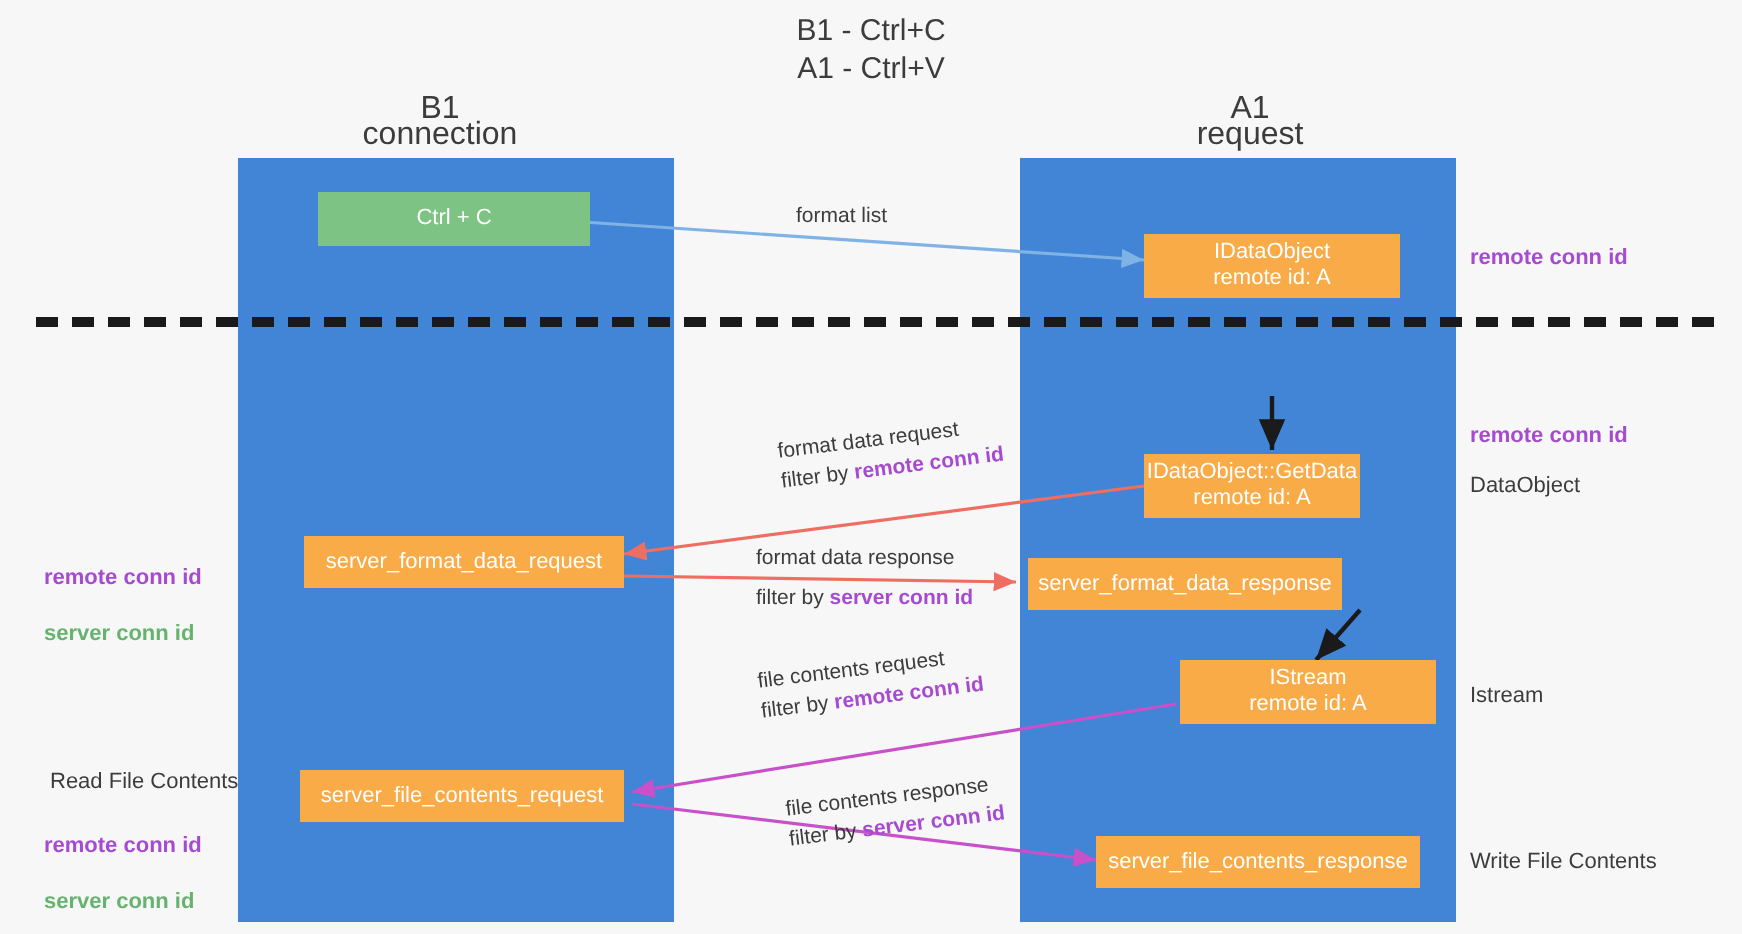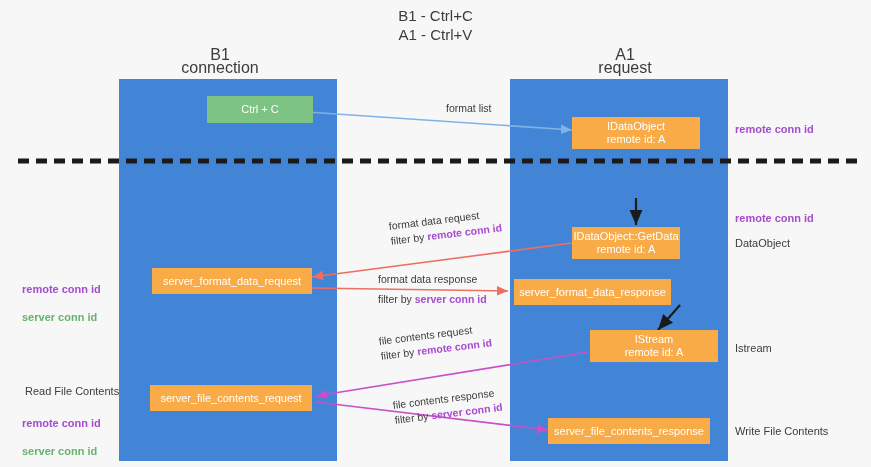--- a/index.html
+++ b/index.html
@@ -92,41 +92,41 @@
 
     <line x1="312" y1="288" x2="508" y2="291" stroke="#ee6f62" stroke-width="1.6" marker-end="url(#ah-red)"></line>
 
     <line x1="680" y1="305" x2="658" y2="330" stroke="#1a1a1a" stroke-width="2.2" marker-end="url(#ah-blk)"></line>
 
     <line x1="588" y1="352" x2="316" y2="396" stroke="#c850c8" stroke-width="1.6" marker-end="url(#ah-mag)"></line>
 
     <line x1="316" y1="402" x2="548" y2="430" stroke="#c850c8" stroke-width="1.6" marker-end="url(#ah-mag)"></line>
   </svg>
 
-  <div class="node green" style="left:159px;top:96px;width:106px;height:27px;margin-left:48px;">Ctrl + C</div>
+  <div class="node green" style="left:159px;top:96px;width:136px;height:27px;">Ctrl + C</div>
 
   <div class="node orange" style="left:572px;top:117px;width:128px;height:32px;">IDataObject
 remote id: A</div>
 
 
   <div class="node orange" style="left:572px;top:227px;width:108px;height:32px;">IDataObject::GetData
 remote id: A</div>
 
   <div class="node orange" style="left:152px;top:268px;width:160px;height:26px;">server_format_data_request</div>
 
   <div class="node orange" style="left:514px;top:279px;width:157px;height:26px;">server_format_data_response</div>
 
   <div class="node orange" style="left:590px;top:330px;width:128px;height:32px;">IStream
 remote id: A</div>
 
   <div class="node orange" style="left:150px;top:385px;width:162px;height:26px;">server_file_contents_request</div>
 
   <div class="node orange" style="left:548px;top:418px;width:162px;height:26px;text-align:center;">server_file_contents_response</div>
 
-  <div class="arrowlabel" style="left:398px;top:101px;margin-left:48px;">format list</div>
+  <div class="arrowlabel" style="left:398px;top:101px;">format list</div>
 
   <div class="arrowlabel rot" style="left:388px;top:219px;transform:rotate(-7deg);">
     <div>format data request</div>
     <div>
       <span>filter by </span><b class="b-purple">remote conn id</b>
     </div>
   </div>
 
   <div class="arrowlabel" style="left:378px;top:272px;">
     <div>format data response</div>

